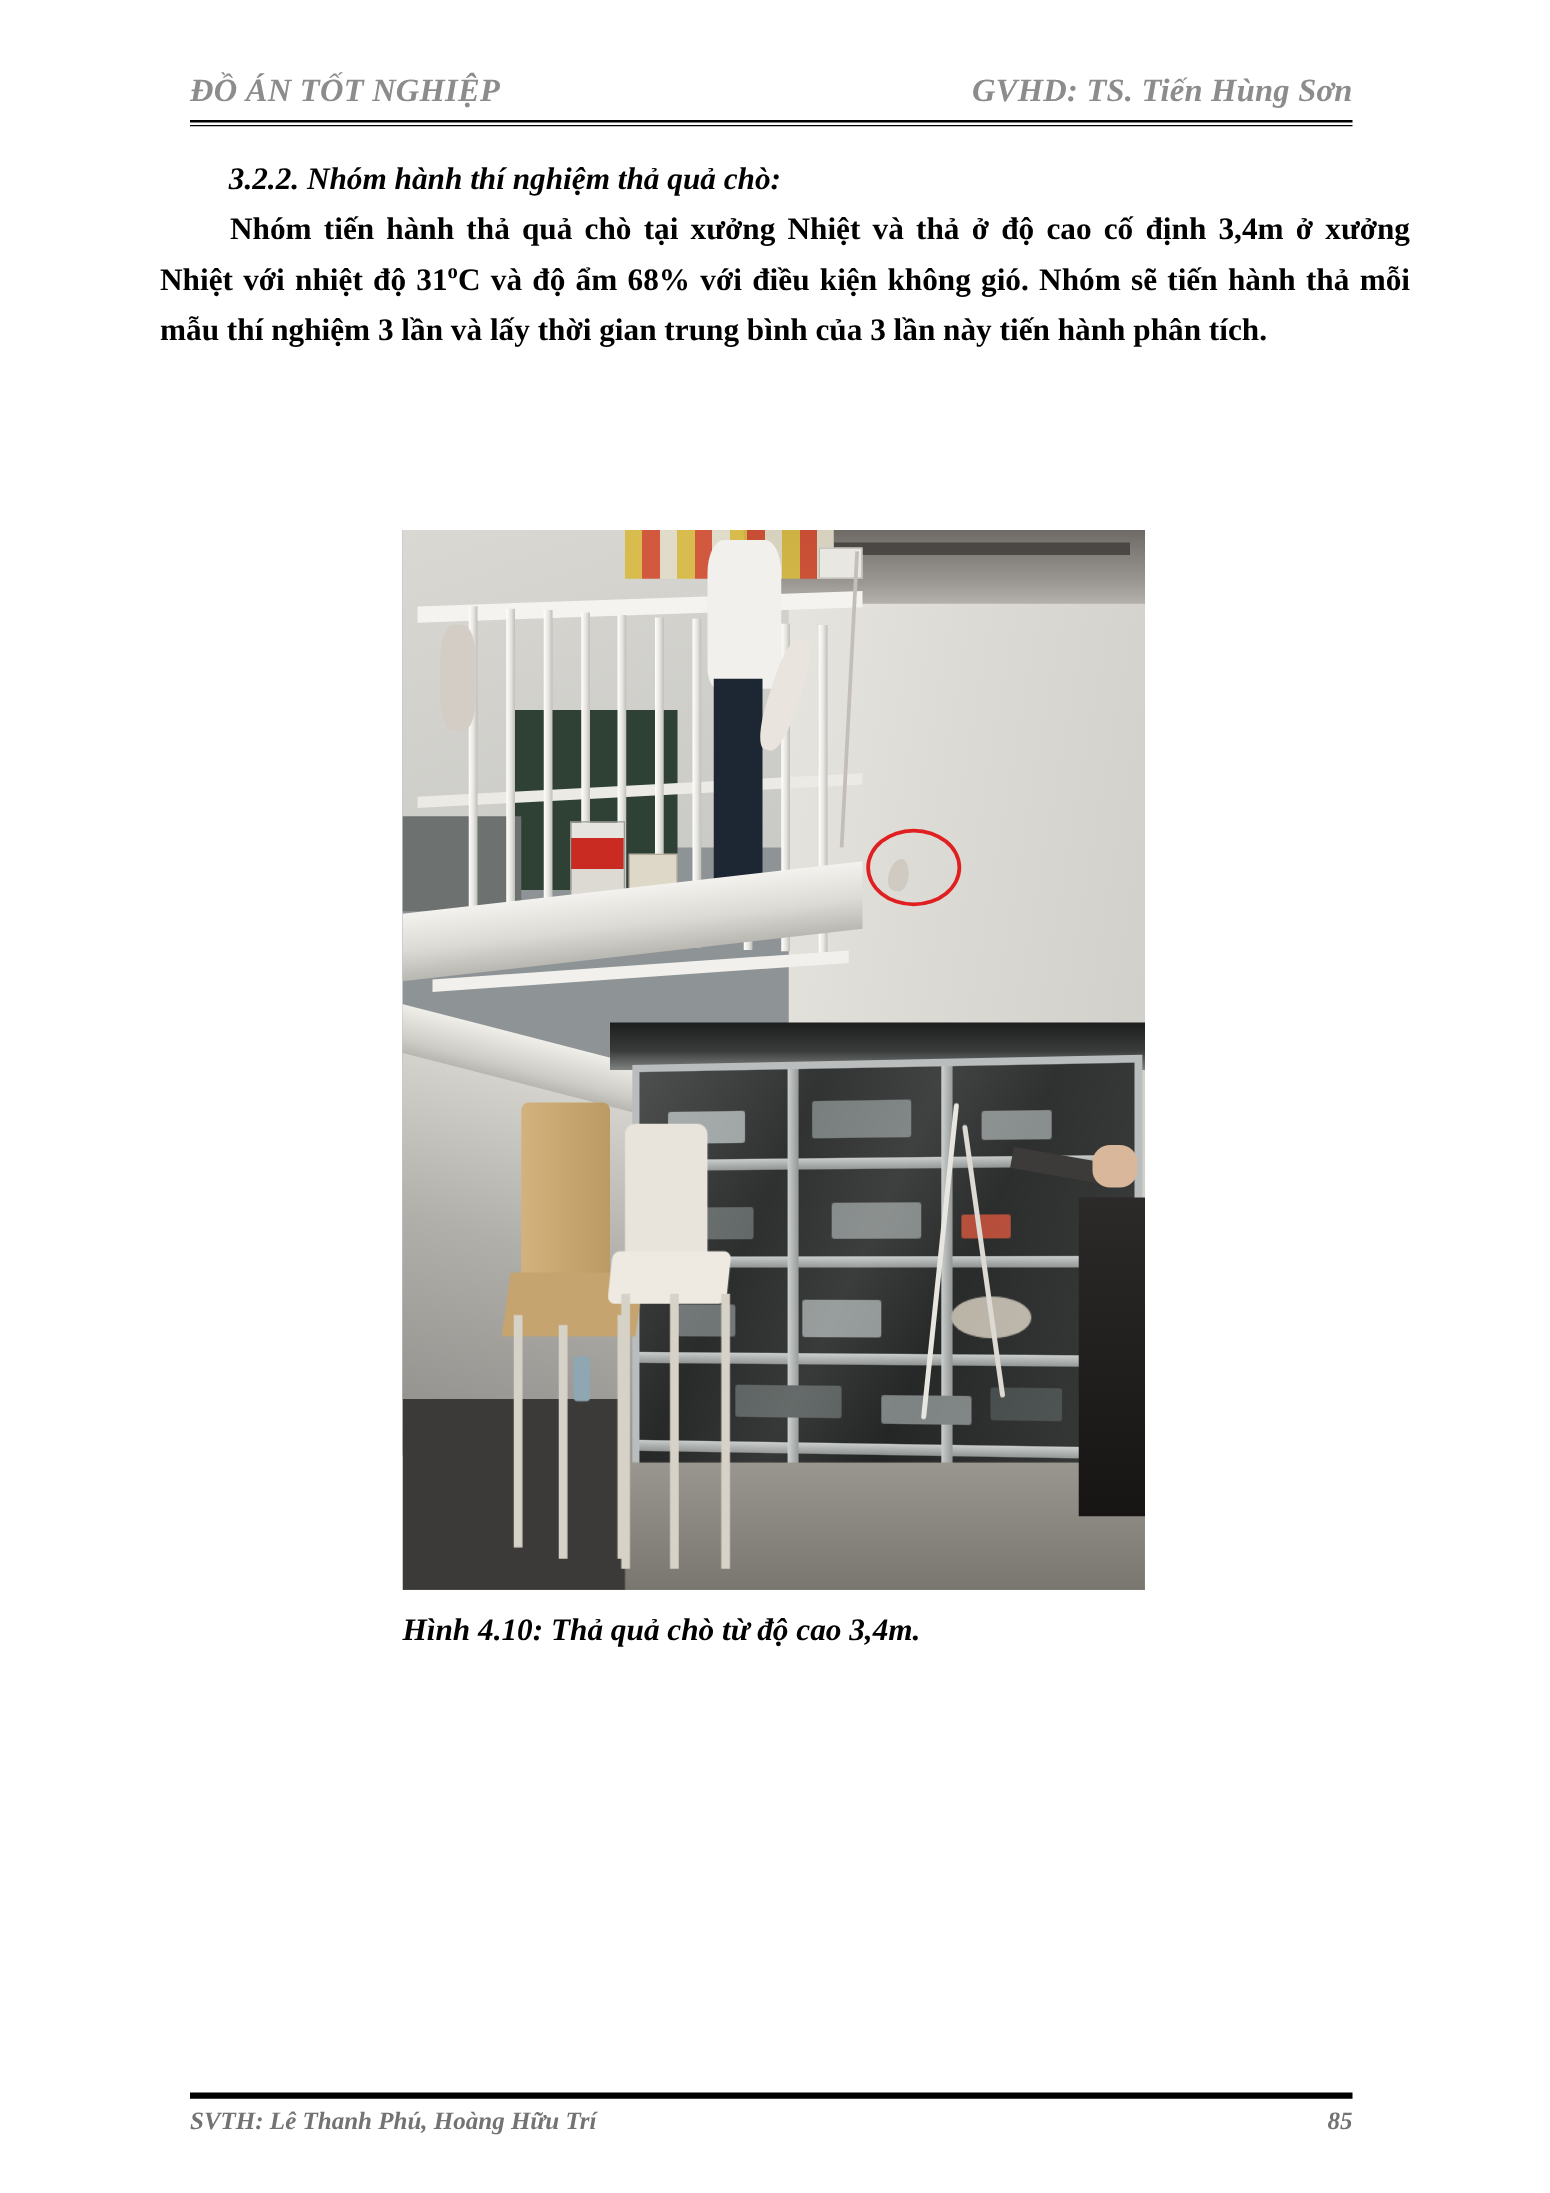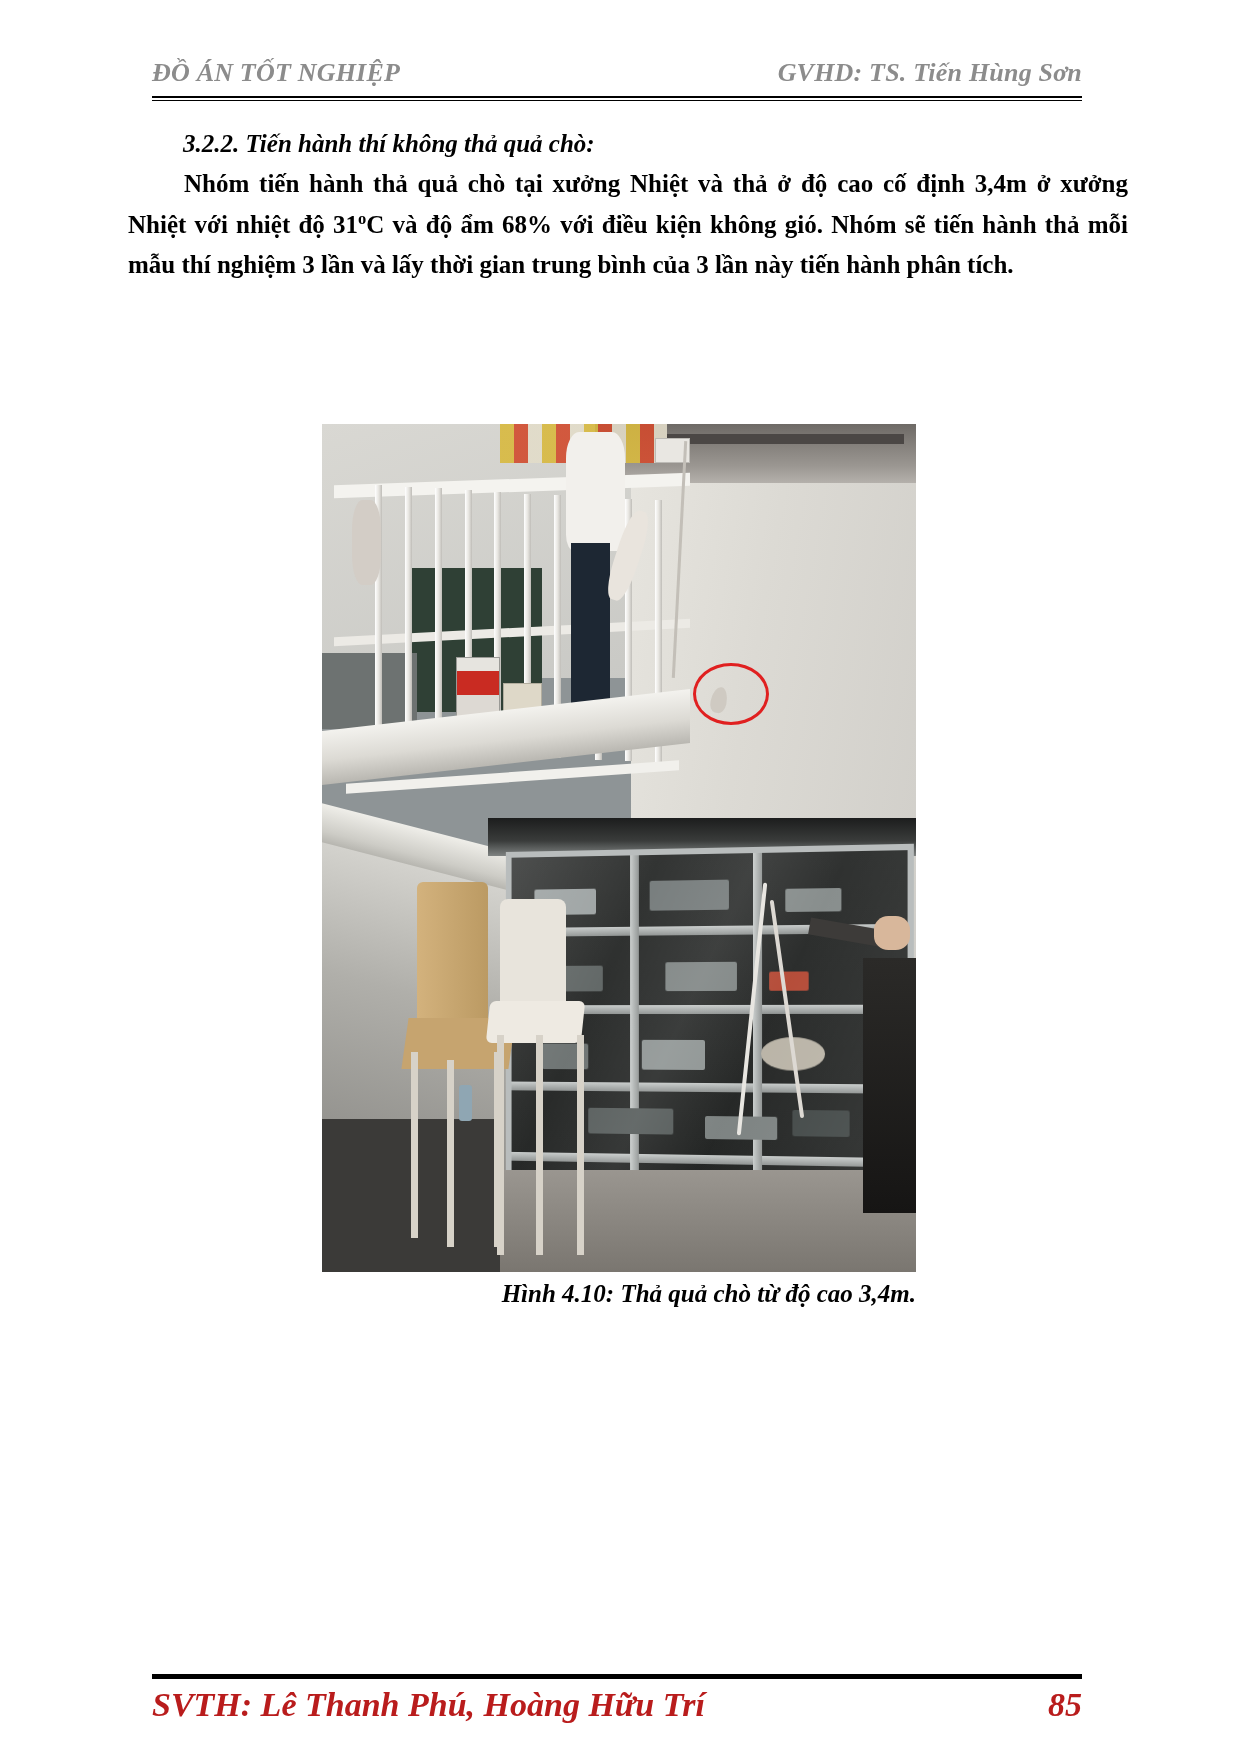--- a/index.html
+++ b/index.html
@@ -304,22 +304,22 @@
     background: #e8e6e1; border-radius: 2px;
     transform: rotate(6deg);
   }
   .white-cable2 {
     position: absolute; left: 78%; top: 56%; width: 4px; height: 26%;
     background: #ddd9d3; border-radius: 2px;
     transform: rotate(-8deg);
   }
 
   .figure-caption {
-    margin-top: 8px;
-    text-align: right;
+    margin-top: 19px;
+    text-align: left;
     font-weight: bold;
     font-style: italic;
     font-size: 25px;
     white-space: nowrap;
   }
 
   
   .closing {
     position: absolute;
     left: 128px;
@@ -337,41 +337,41 @@
     border-top: 5px solid #000;
   }
   .footer {
     position: absolute;
     left: 152px;
     top: 1686px;
     width: 930px;
     display: flex;
     justify-content: space-between;
     align-items: baseline;
-    color: #b91c1c;
+    color: #737373;
     font-style: italic;
     font-weight: bold;
-    font-size: 34px;
+    font-size: 20px;
     white-space: nowrap;
   }
 </style>
 </head>
 <body>
 
 <div class="page">
 
   <div class="header">
     <span class="header-left">ĐỒ ÁN TỐT NGHIỆP</span>
     <span class="header-right">GVHD: TS. Tiến Hùng Sơn</span>
   </div>
   <div class="header-rule"></div>
 
   <div class="content">
 
-    <div class="section-heading">3.2.2. Tiến hành thí không thả quả chò:</div>
+    <div class="section-heading">3.2.2. Nhóm hành thí nghiệm thả quả chò:</div>
 
 
     <p class="body tight"><span>Nhóm tiến hành thả quả chò tại xưởng Nhiệt và thả ở độ cao cố định 3,4m ở xưởng Nhiệt với nhiệt độ 31</span><span class="sup">o</span><span>C và độ ẩm 68% với điều kiện không gió. Nhóm sẽ tiến hành thả mỗi mẫu thí nghiệm 3 lần và lấy thời gian trung bình của 3 lần này tiến hành phân tích.</span></p>
 
   </div>
 
   <figure class="figure" style="margin:0;">
     <div class="photo">
 
       <div class="wall-left-top"></div>

